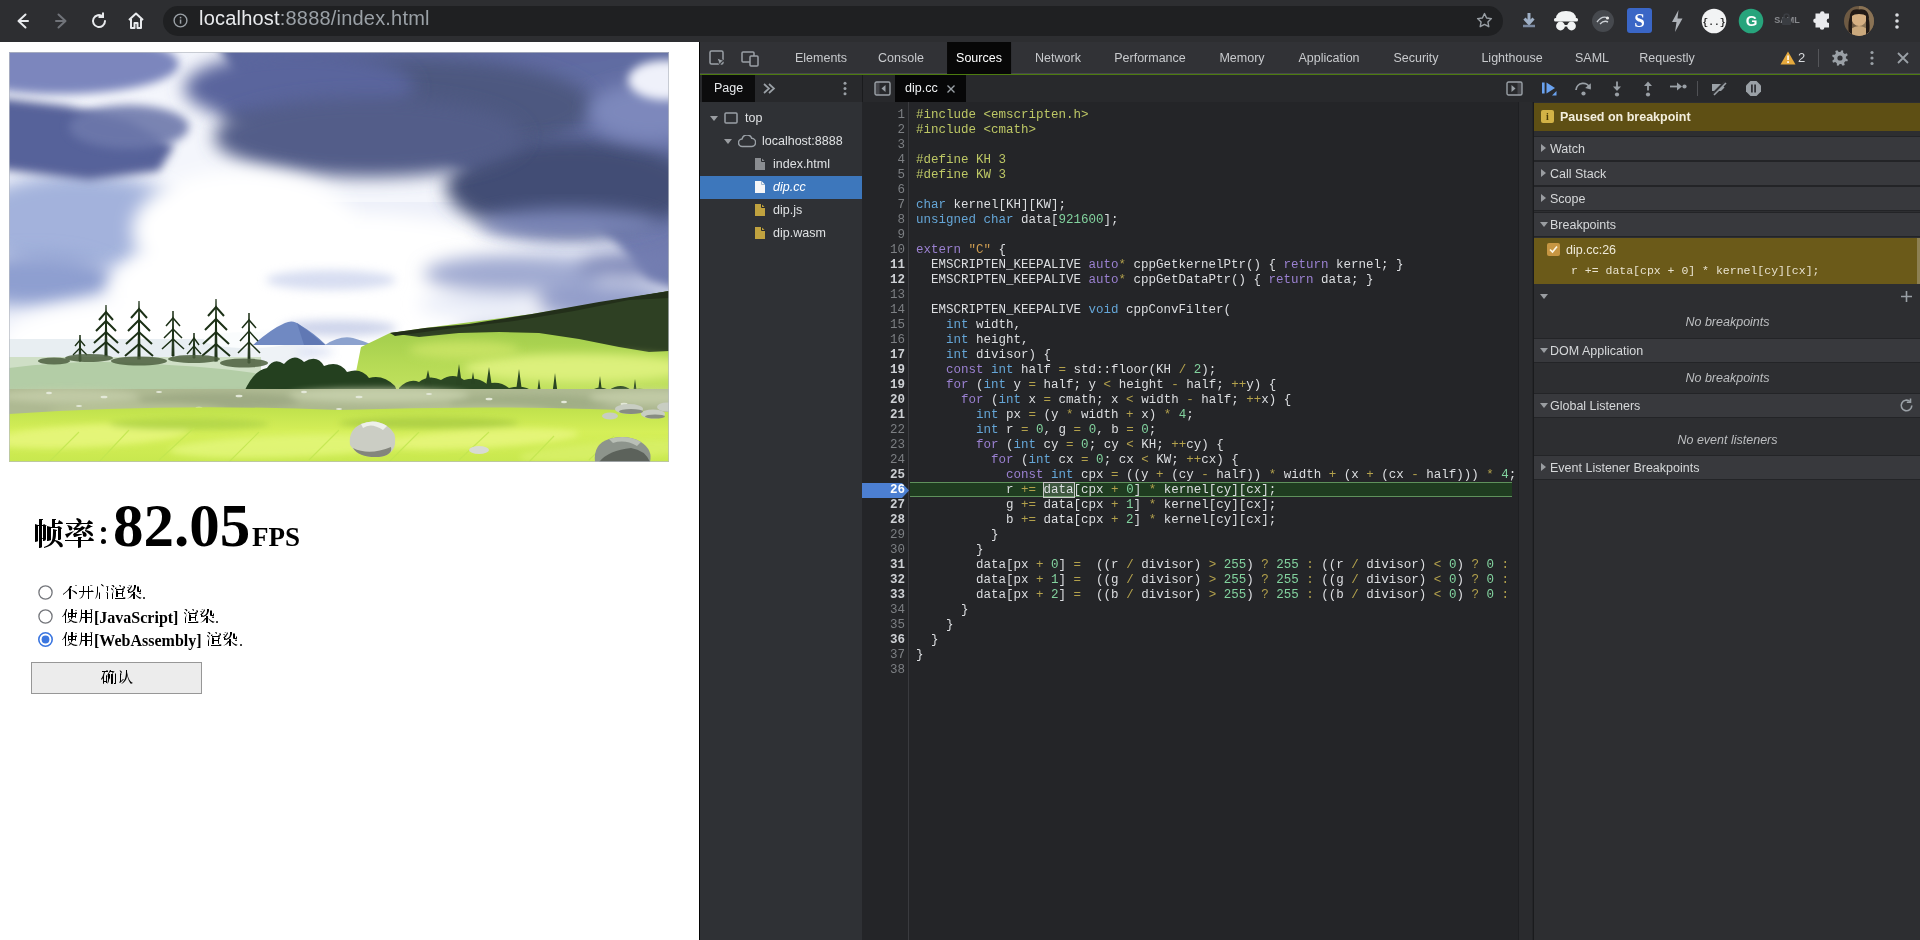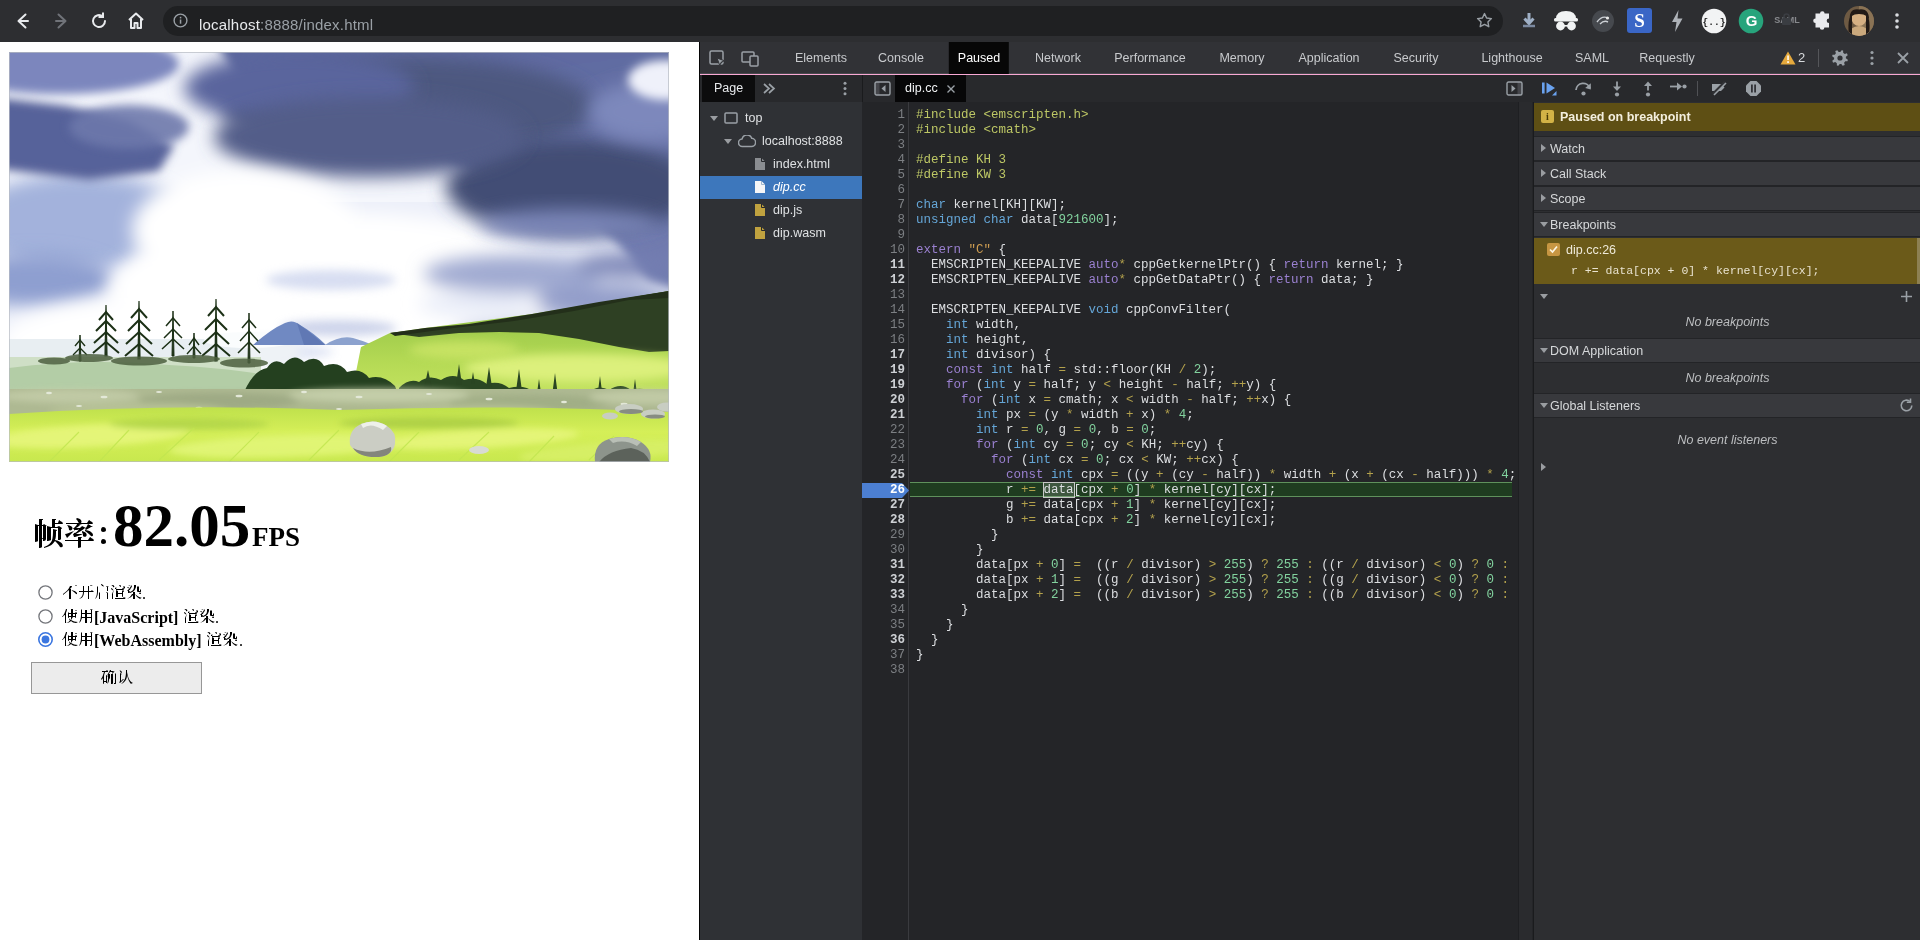--- a/index.html
+++ b/index.html
@@ -1,21 +1,21 @@
 <!DOCTYPE html>
 <html><head><meta charset="utf-8"><style>
 *{margin:0;padding:0;box-sizing:border-box}
 html,body{width:1920px;height:940px;overflow:hidden;background:#fff;font-family:"Liberation Sans",sans-serif}
 .abs{position:absolute}
 #bbar{position:absolute;left:0;top:0;width:1920px;height:42px;background:#2d2e31}
 #urlpill{position:absolute;left:163px;top:6px;width:1340px;height:30px;border-radius:15px;background:#1f2022}
-#urltext{position:absolute;left:199px;top:16px;font-size:15px;color:#e8eaed;letter-spacing:.2px}
+#urltext{position:absolute;left:199px;top:7px;font-size:20px;color:#e8eaed;letter-spacing:.2px}
 #urltext i{font-style:normal;color:#9aa0a6}
 #page{position:absolute;left:0;top:42px;width:699px;height:898px;background:#fff}
-#devtools{position:absolute;left:699px;top:42px;width:1221px;height:898px;background:#f9a8d4;font-family:"Liberation Sans",sans-serif;border-left:1px solid #050505}
+#devtools{position:absolute;left:699px;top:42px;width:1221px;height:898px;background:#4d7c0f;font-family:"Liberation Sans",sans-serif;border-left:1px solid #050505}
 #dtbar{position:absolute;left:0;top:0;width:1221px;height:32px;background:#313236;border-bottom:1px solid #47484c}
 .dtab{position:absolute;top:0;height:32px;line-height:32px;font-size:12.5px;color:#c8cacd;transform:translateX(-50%);padding:0 9px;white-space:nowrap}
 .dtab.act{background:#070707;color:#fff}
 #row2{position:absolute;left:0;top:33px;width:1221px;height:27px;background:#28292c}
 #navpanel{position:absolute;left:0;top:60px;width:162px;height:838px;background:#2f3135}
 #editor{position:absolute;left:162px;top:60px;width:1156px;height:838px;background:#242528}
 #sidebar{position:absolute;left:833px;top:60px;width:388px;height:838px;background:#2d2e31;border-left:1px solid #1a1b1d}
 .treerow{position:absolute;left:0;width:162px;height:23px;line-height:23px;font-size:12.5px;color:#dfe1e3}
 .tri{position:absolute;width:0;height:0;border-left:5px solid #9a9da1;border-top:4px solid transparent;border-bottom:4px solid transparent}
 .tridown{position:absolute;width:0;height:0;border-top:5px solid #9a9da1;border-left:4px solid transparent;border-right:4px solid transparent}
@@ -325,21 +325,21 @@
       <svg class="abs" style="left:9px;top:8px" width="17" height="17" viewBox="0 0 17 17">
         <rect x="1" y="1" width="13" height="13" rx="1.5" fill="none" stroke="#9aa0a6" stroke-width="1.5"></rect>
         <path d="M8 8 L15.5 10.8 L12.2 12.2 L10.8 15.5 Z" fill="#9aa0a6" stroke="#313236" stroke-width="1"></path>
       </svg>
       <svg class="abs" style="left:41px;top:8px" width="18" height="17" viewBox="0 0 18 17">
         <rect x="1" y="2" width="12" height="10" rx="1" fill="none" stroke="#9aa0a6" stroke-width="1.5"></rect>
         <rect x="9" y="6" width="8" height="10" rx="1" fill="#313236" stroke="#9aa0a6" stroke-width="1.5"></rect>
       </svg>
       <div class="dtab" style="left:121px">Elements</div>
       <div class="dtab" style="left:201px">Console</div>
-      <div class="dtab act" style="left:279px">Paused</div>
+      <div class="dtab act" style="left:279px">Sources</div>
       <div class="dtab" style="left:358px">Network</div>
       <div class="dtab" style="left:450px">Performance</div>
       <div class="dtab" style="left:542px">Memory</div>
       <div class="dtab" style="left:629px">Application</div>
       <div class="dtab" style="left:716px">Security</div>
       <div class="dtab" style="left:812px">Lighthouse</div>
       <div class="dtab" style="left:892px">SAML</div>
       <div class="dtab" style="left:967px">Requestly</div>
       <svg class="abs" style="left:1080px;top:9px" width="16" height="14" viewBox="0 0 16 14">
         <path d="M8 0.5 L15.5 13.5 H0.5 Z" fill="#e5a93d"></path>
@@ -551,20 +551,21 @@
       <div class="tri" style="left:7px;top:67px"></div>
       <div class="shead" style="top:84px"><b>Scope</b></div>
       <div class="tri" style="left:7px;top:92px"></div>
       <div class="shead" style="top:110px"><b>Breakpoints</b></div>
       <div class="tridown" style="left:6px;top:120px"></div>
       <div class="tridown" style="left:6px;top:192px"></div>
       <div class="shead" style="top:236px"><b>DOM Application</b></div>
       <div class="tridown" style="left:6px;top:246px"></div>
       <div class="shead" style="top:291px"><b>Global Listeners</b></div>
       <div class="tridown" style="left:6px;top:301px"></div>
+      <div class="shead" style="top:353px"><b>Event Listener Breakpoints</b></div>
       <div class="tri" style="left:7px;top:361px"></div>
       <div class="abs" style="left:0;top:136px;width:389px;height:46px;background:#6b5a19"></div>
       <div class="abs" style="left:13px;top:141px;width:13px;height:13px;background:#c79642;border-radius:2px"></div>
       <svg class="abs" style="left:13px;top:141px" width="13" height="13" viewBox="0 0 13 13">
         <path d="M3 6.5 L5.5 9 L10 3.5" fill="none" stroke="#fdf6e2" stroke-width="1.7"></path>
       </svg>
       <div class="abs" style="left:32px;top:141px;font-size:12.5px;color:#eee9d9">dip.cc:26</div>
       <div class="abs" style="left:37px;top:162px;font:11.5px &quot;Liberation Mono&quot;,monospace;color:#e8e2cf;white-space:pre">r += data[cpx + 0] * kernel[cy][cx];</div>
       <div class="abs" style="left:383px;top:136px;width:5px;height:46px;background:#8d8052"></div>
       <svg class="abs" style="left:366px;top:188px" width="13" height="13" viewBox="0 0 13 13">

